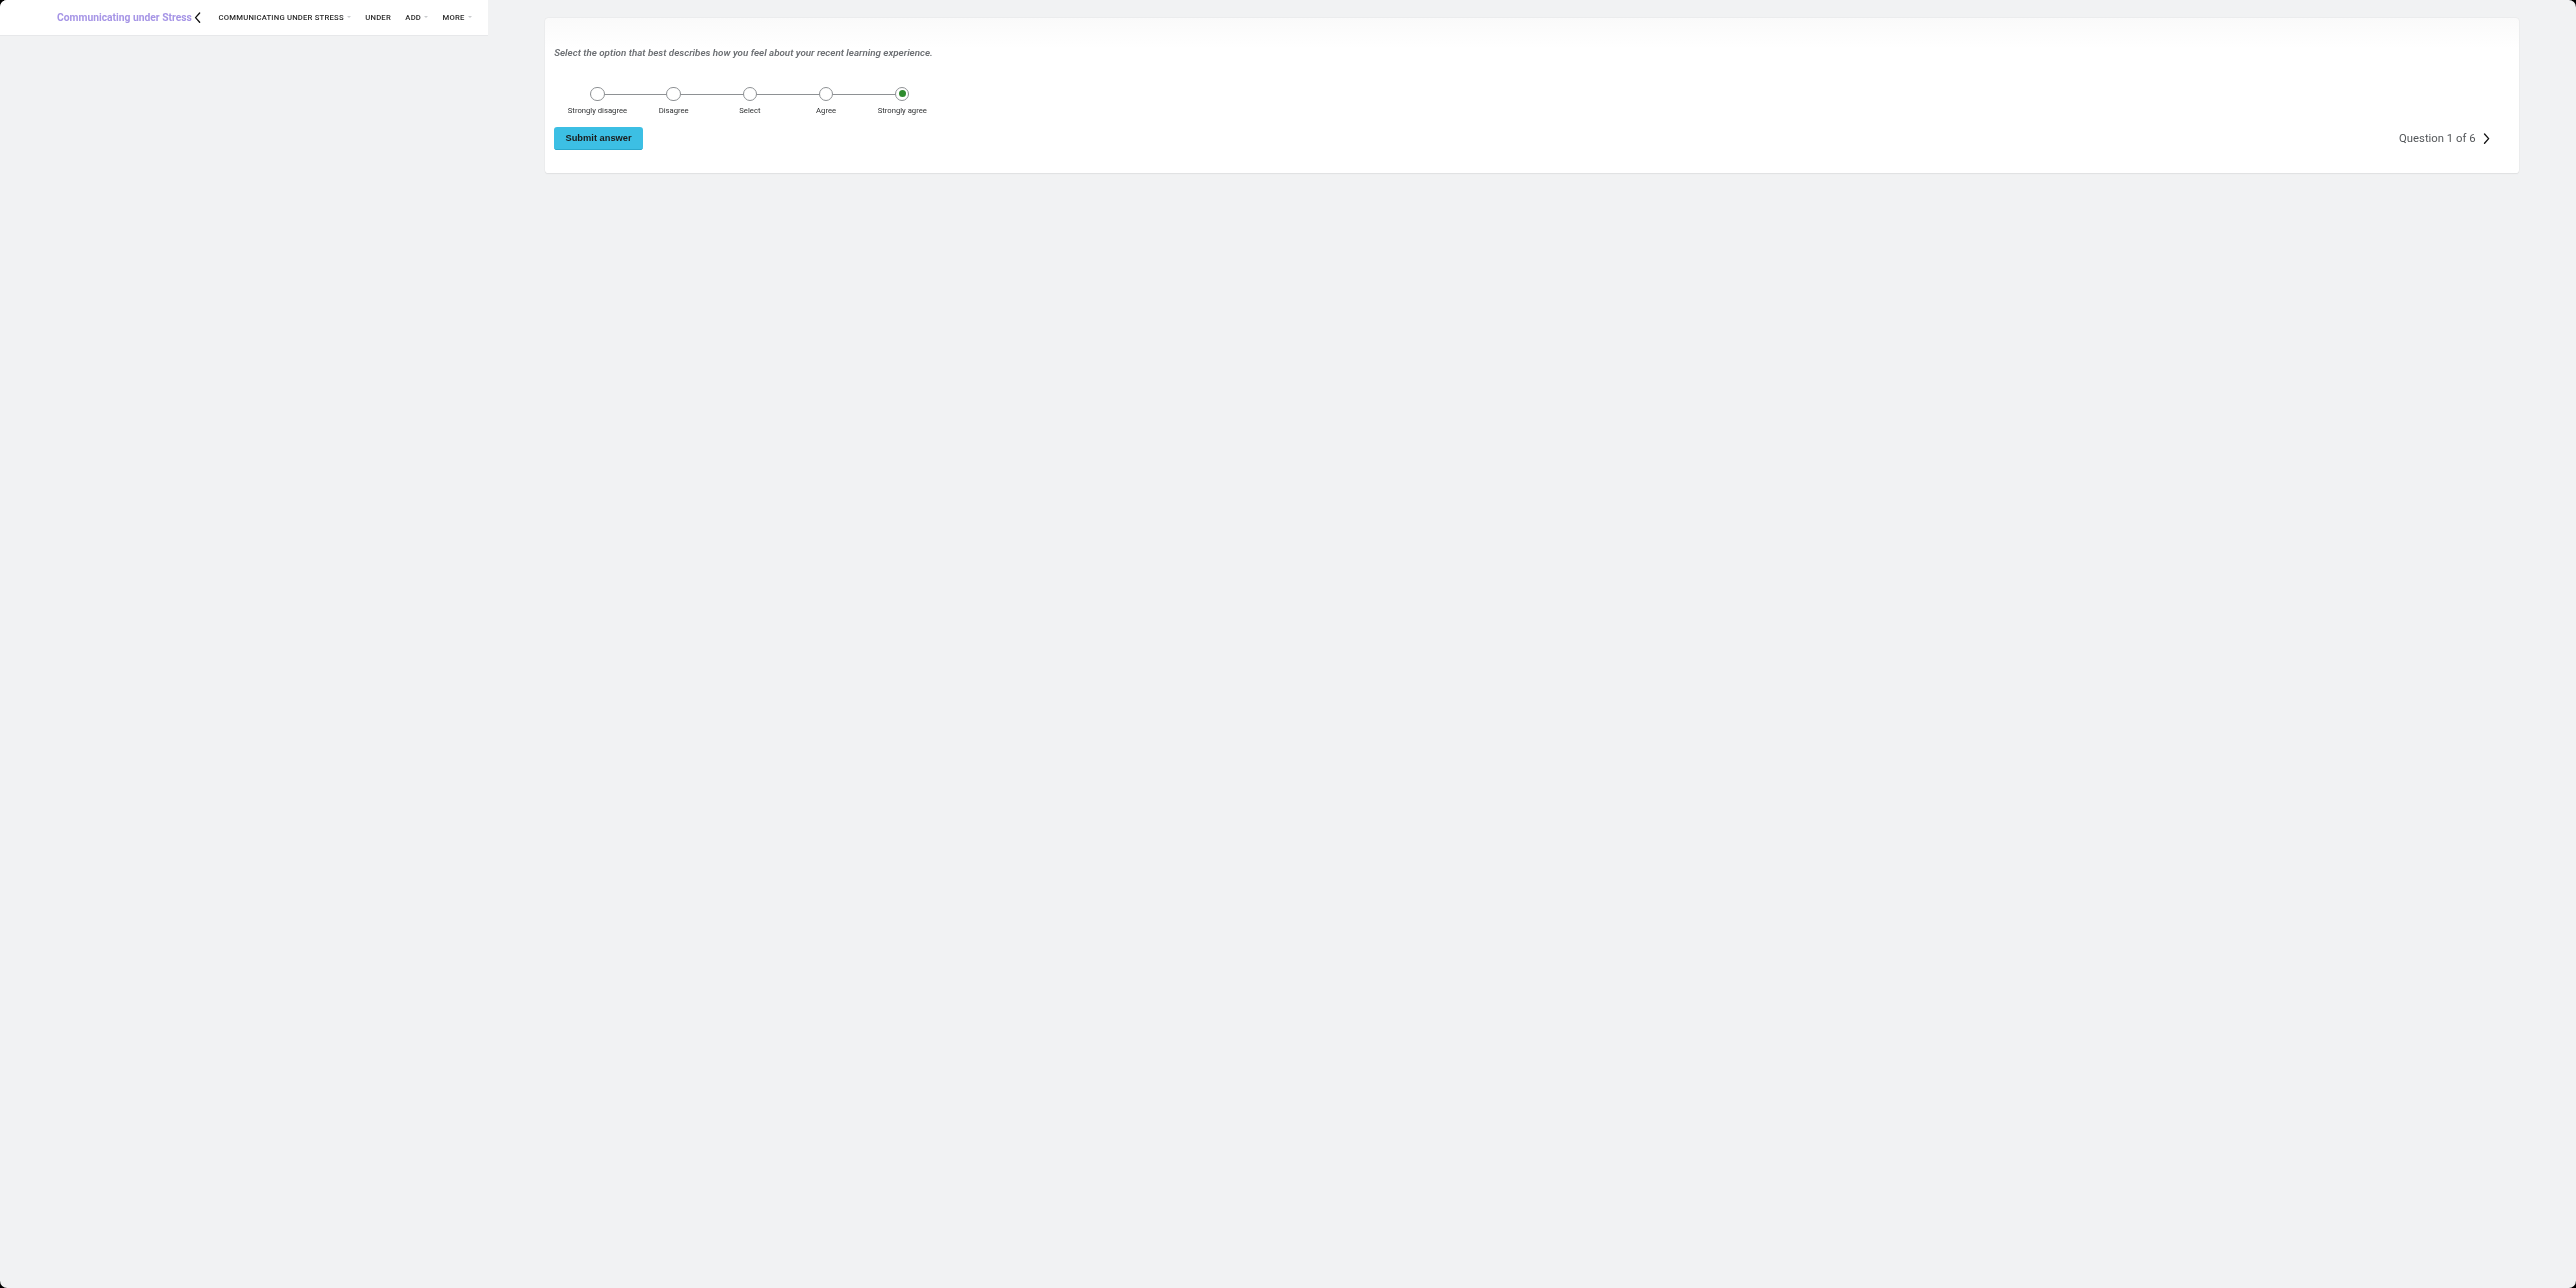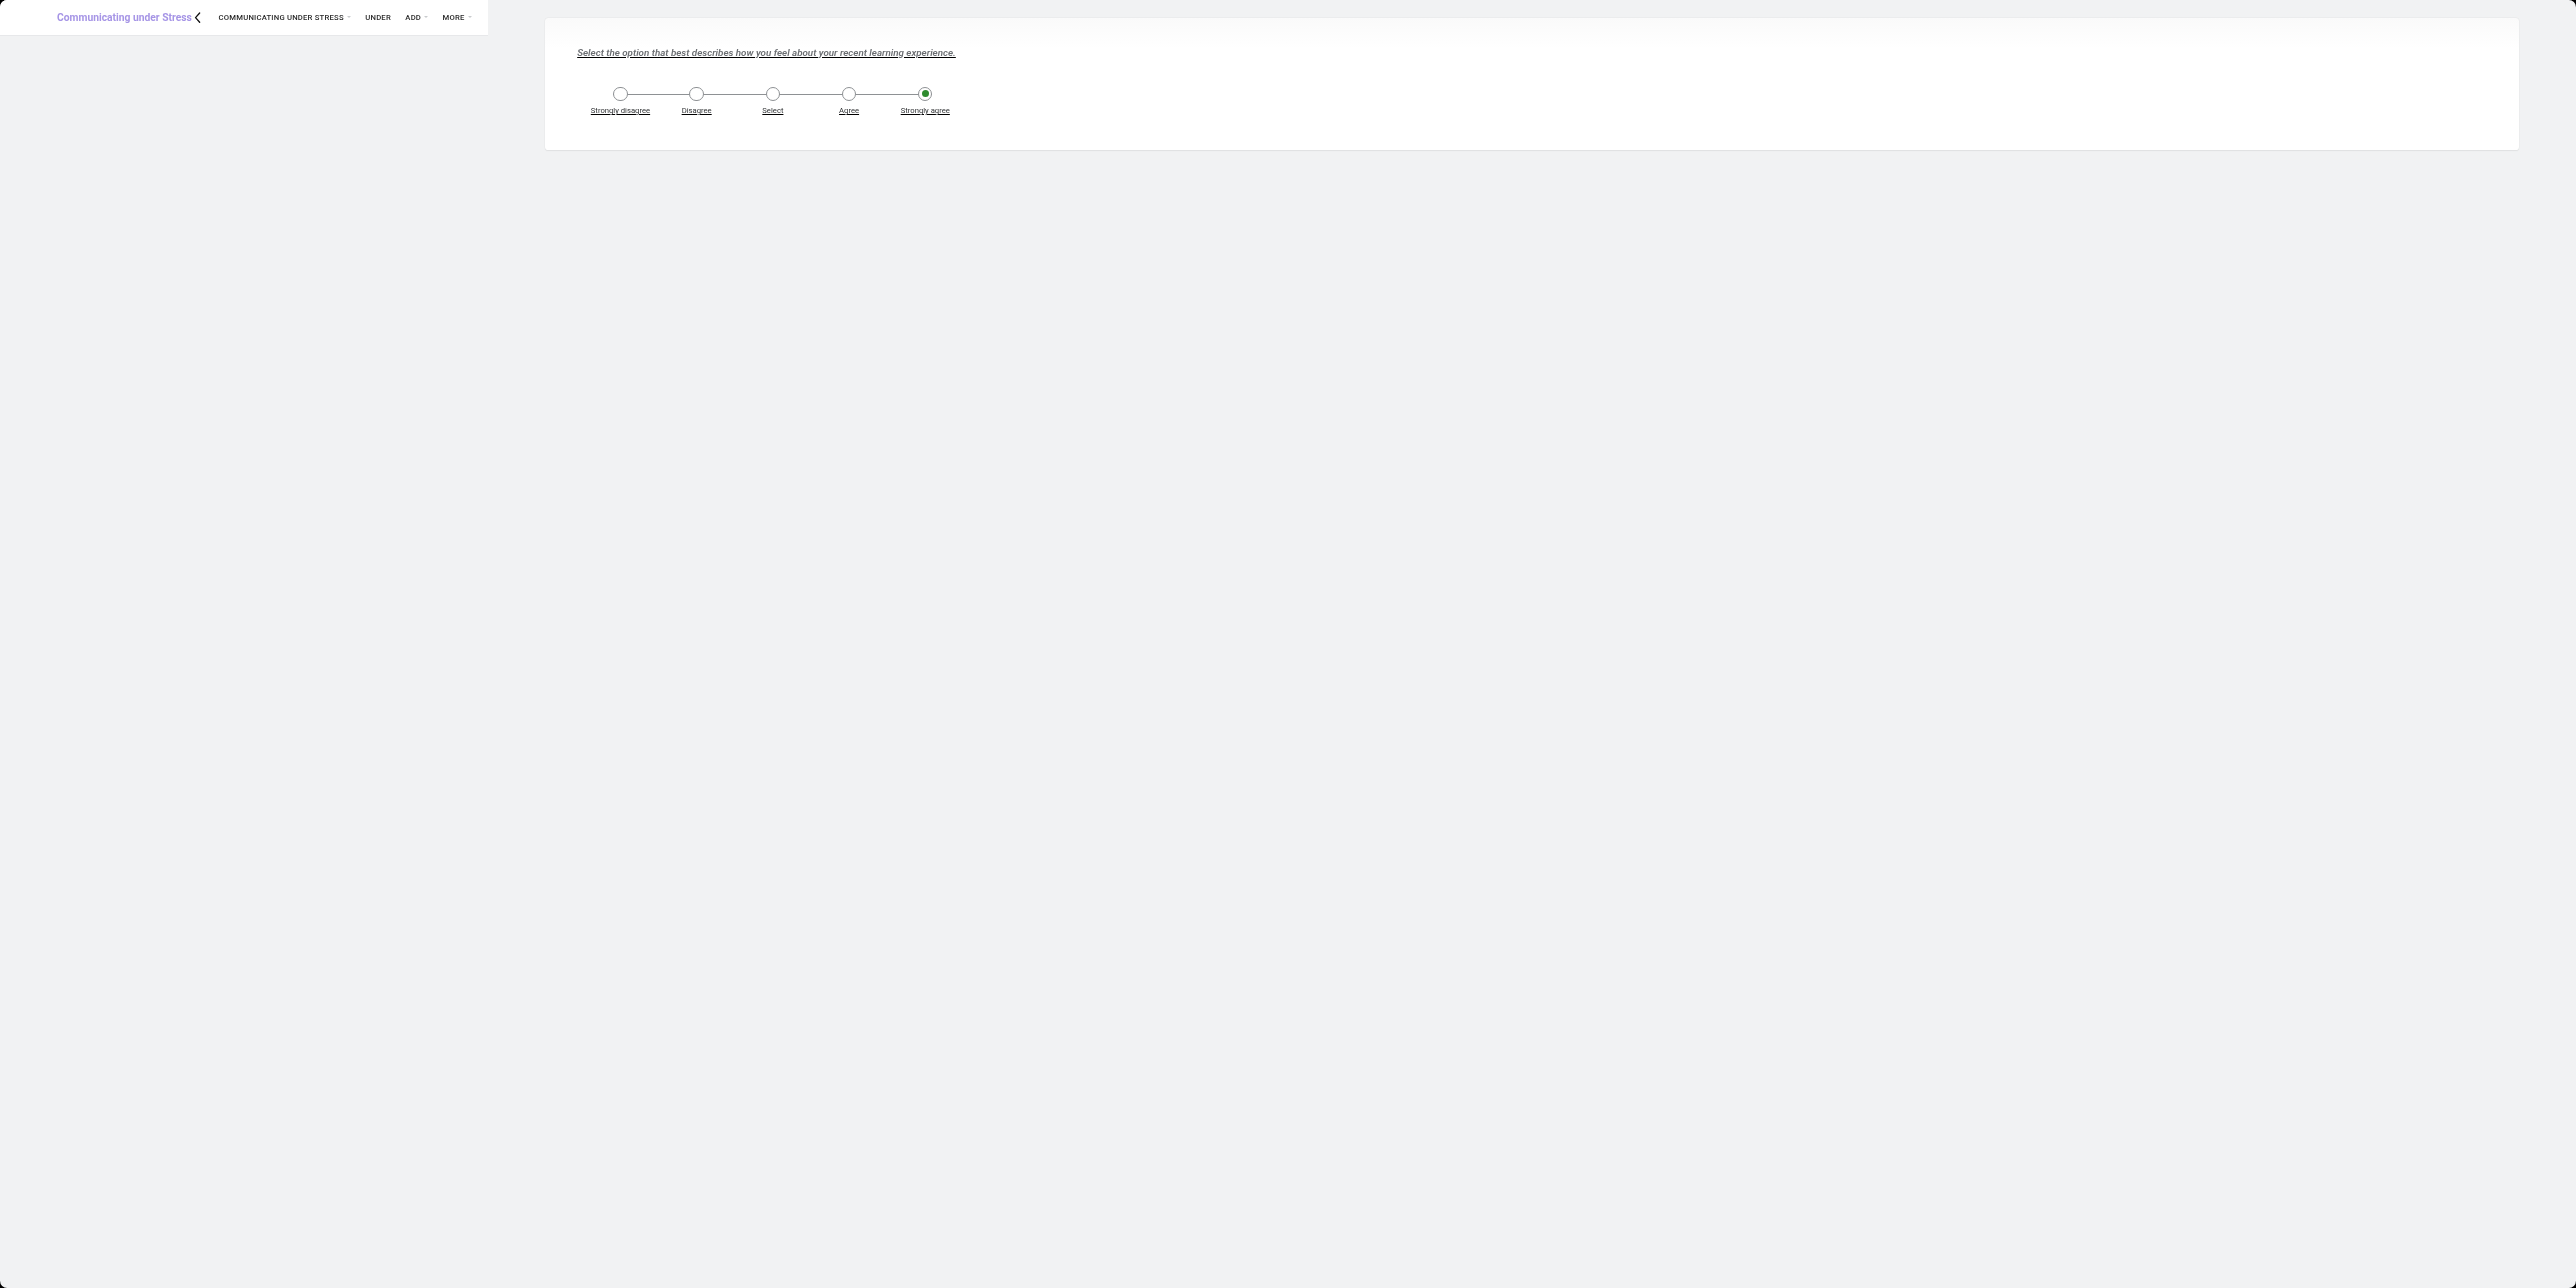--- a/index.html
+++ b/index.html
@@ -60,23 +60,22 @@
     border-top: 2.6px solid #c9cbce;
   }
   .content-wrap {
     flex: 1;
     padding: 17.5px 57px 20.6px 57px;
   }
   .card {
     background: #ffffff;
     border-radius: 3.1px;
     box-shadow: 0 0.5px 1.5px rgba(0,0,0,0.06), 0 0 0 0.5px rgba(0,0,0,0.03);
-    padding: 29px 27px 23px 32px;
+    padding: 29px 27px 23px 9px;
     background-image: linear-gradient(#fafafa, #ffffff 31px);
-    text-decoration: underline;
   }
   .instruction {
     font-style: italic;
     color: #6c6f73;
     font-size: 9.8px;
     font-weight: 600;
     margin-bottom: 29px;
   }
   .question {
     color: #3a3c3f;
@@ -216,18 +215,29 @@
         <div class="likert-opt">
           <div class="likert-circle"></div>
           <div class="likert-label">Agree</div>
         </div>
         <div class="likert-opt">
           <div class="likert-circle selected"></div>
           <div class="likert-label">Strongly agree</div>
         </div>
       </div>
 
+      <div class="footer-row">
+        <button class="submit-btn">Submit answer</button>
+        <div class="progress">
+          <span>Question 1 of 6</span>
+          <div class="progress-arrow">
+            <svg width="7.2" height="11.3" viewBox="0 0 14 22" fill="none">
+              <path d="M3 2 L11 11 L3 20" stroke="#111" stroke-width="2.6" stroke-linecap="round" stroke-linejoin="round"></path>
+            </svg>
+          </div>
+        </div>
+      </div>
 
     </div>
   </div>
 
 </div>
 
 
 </body></html>

